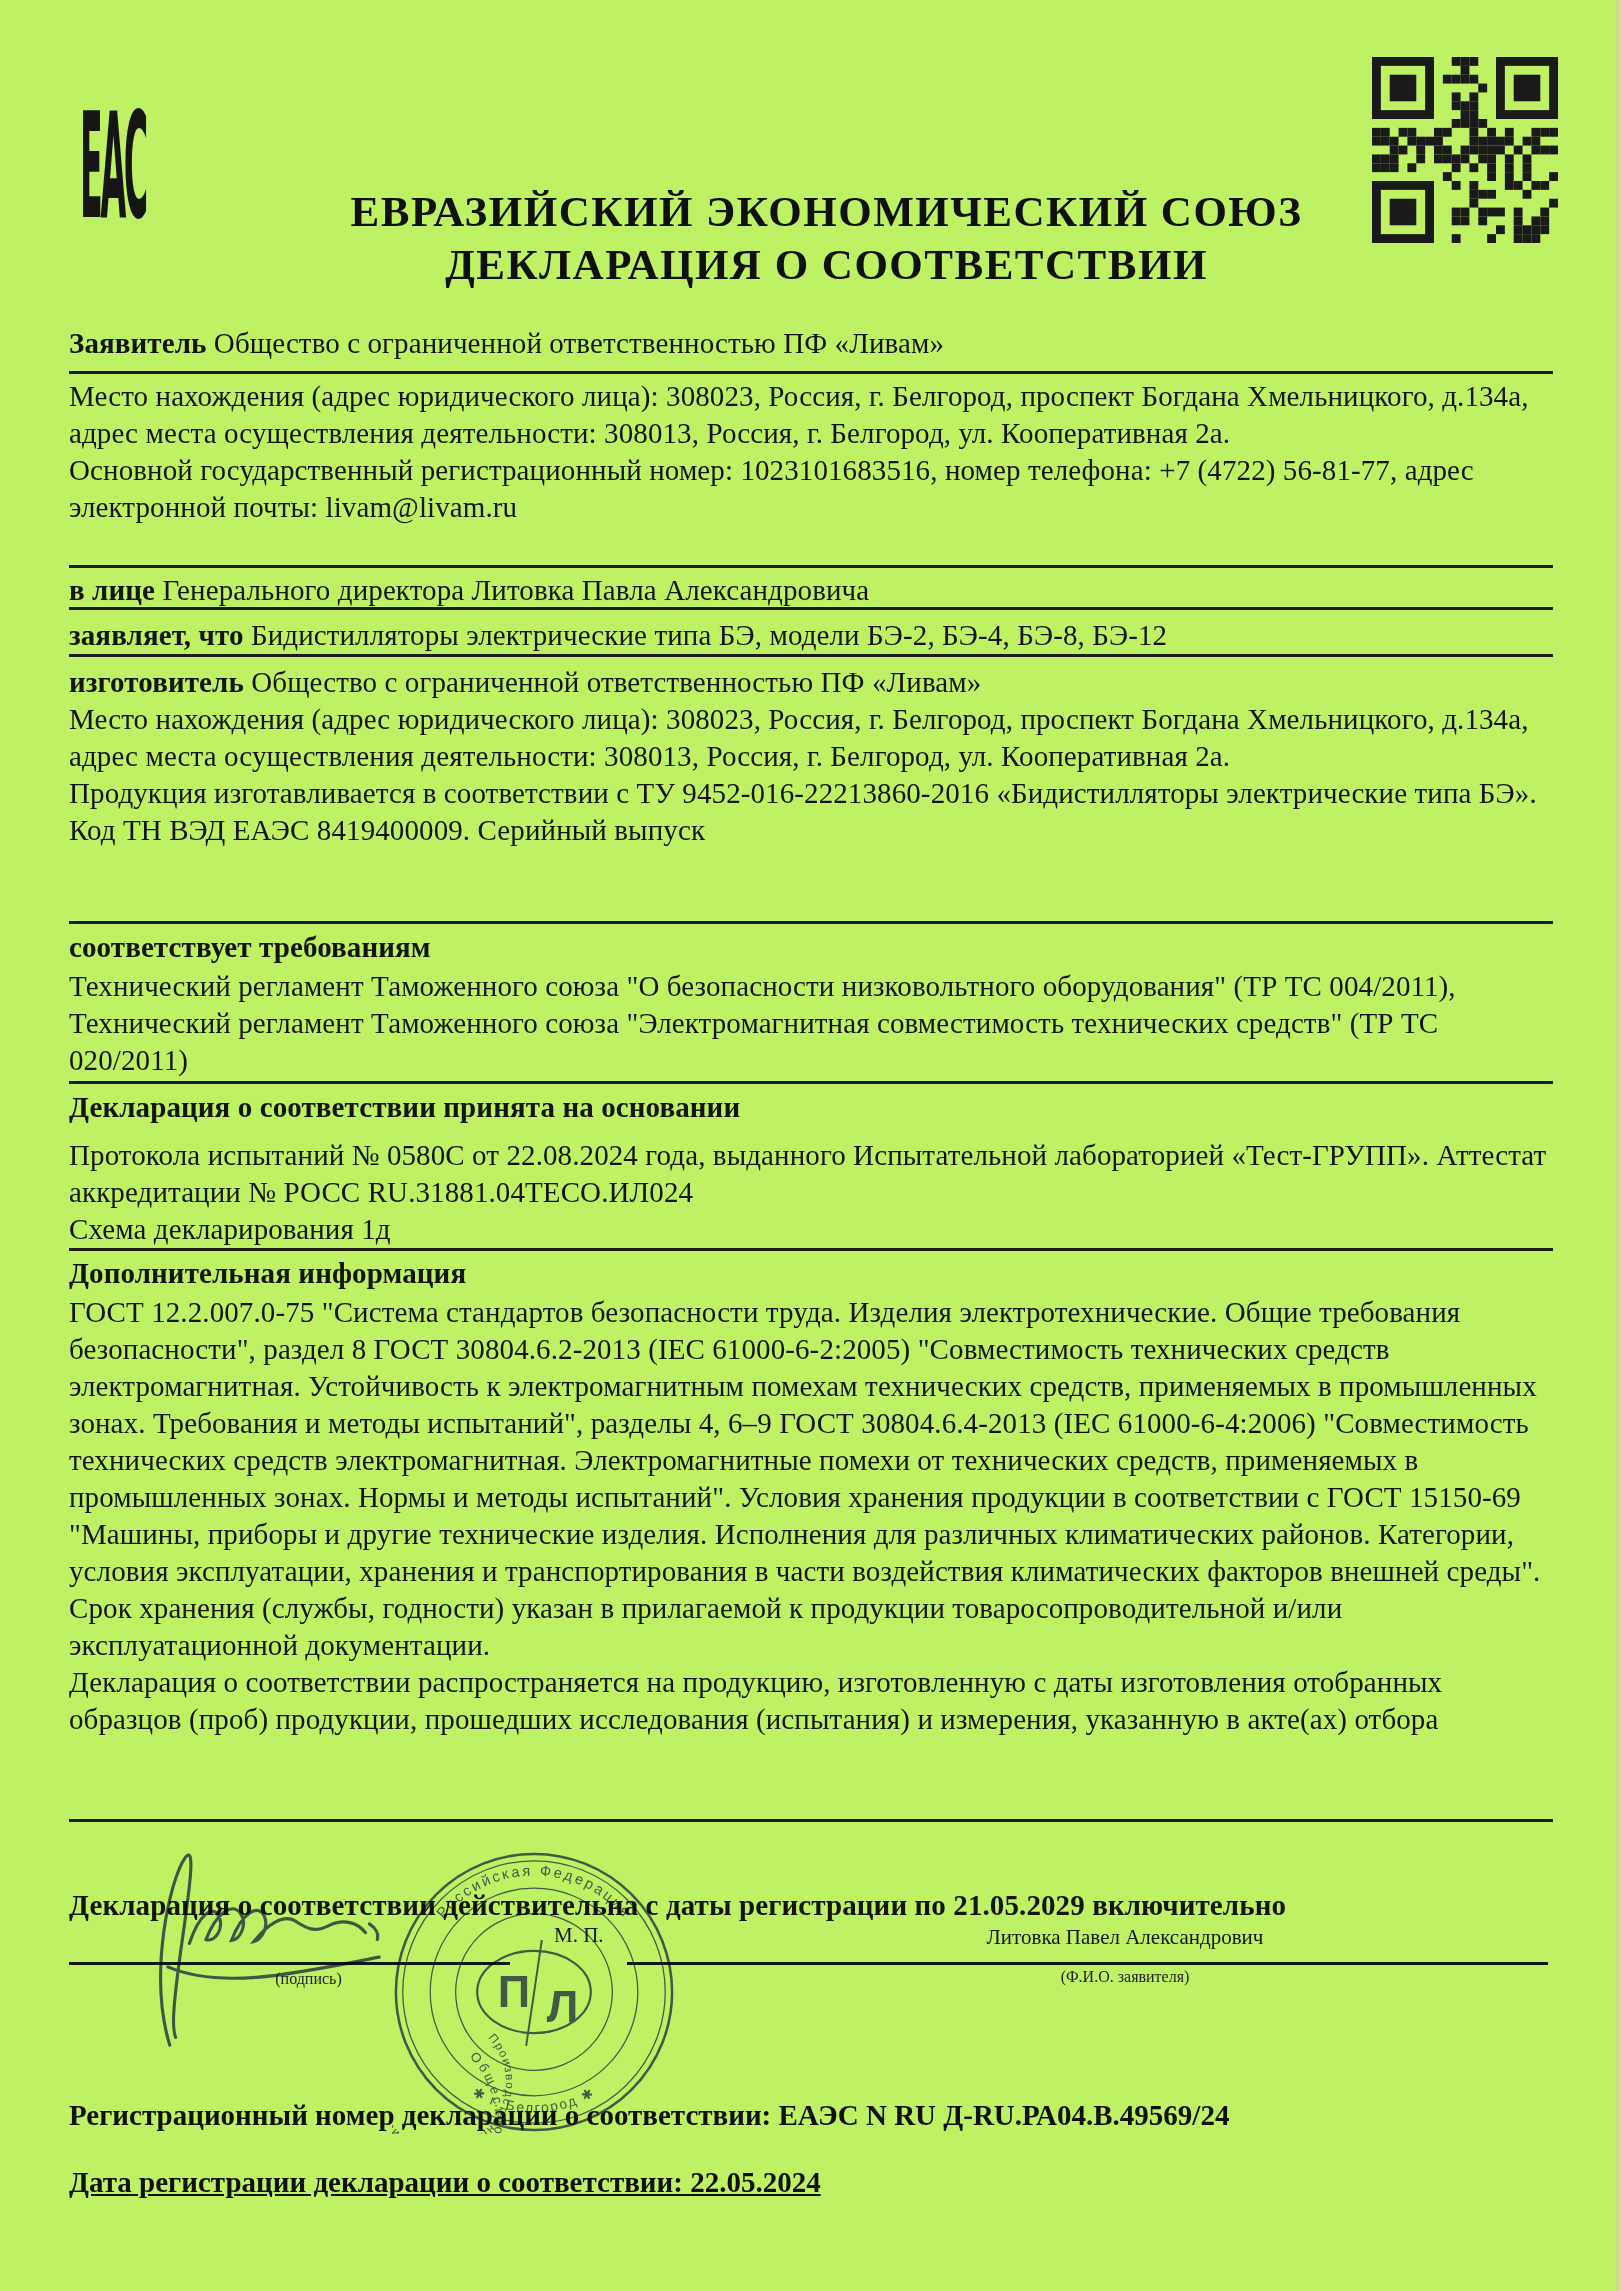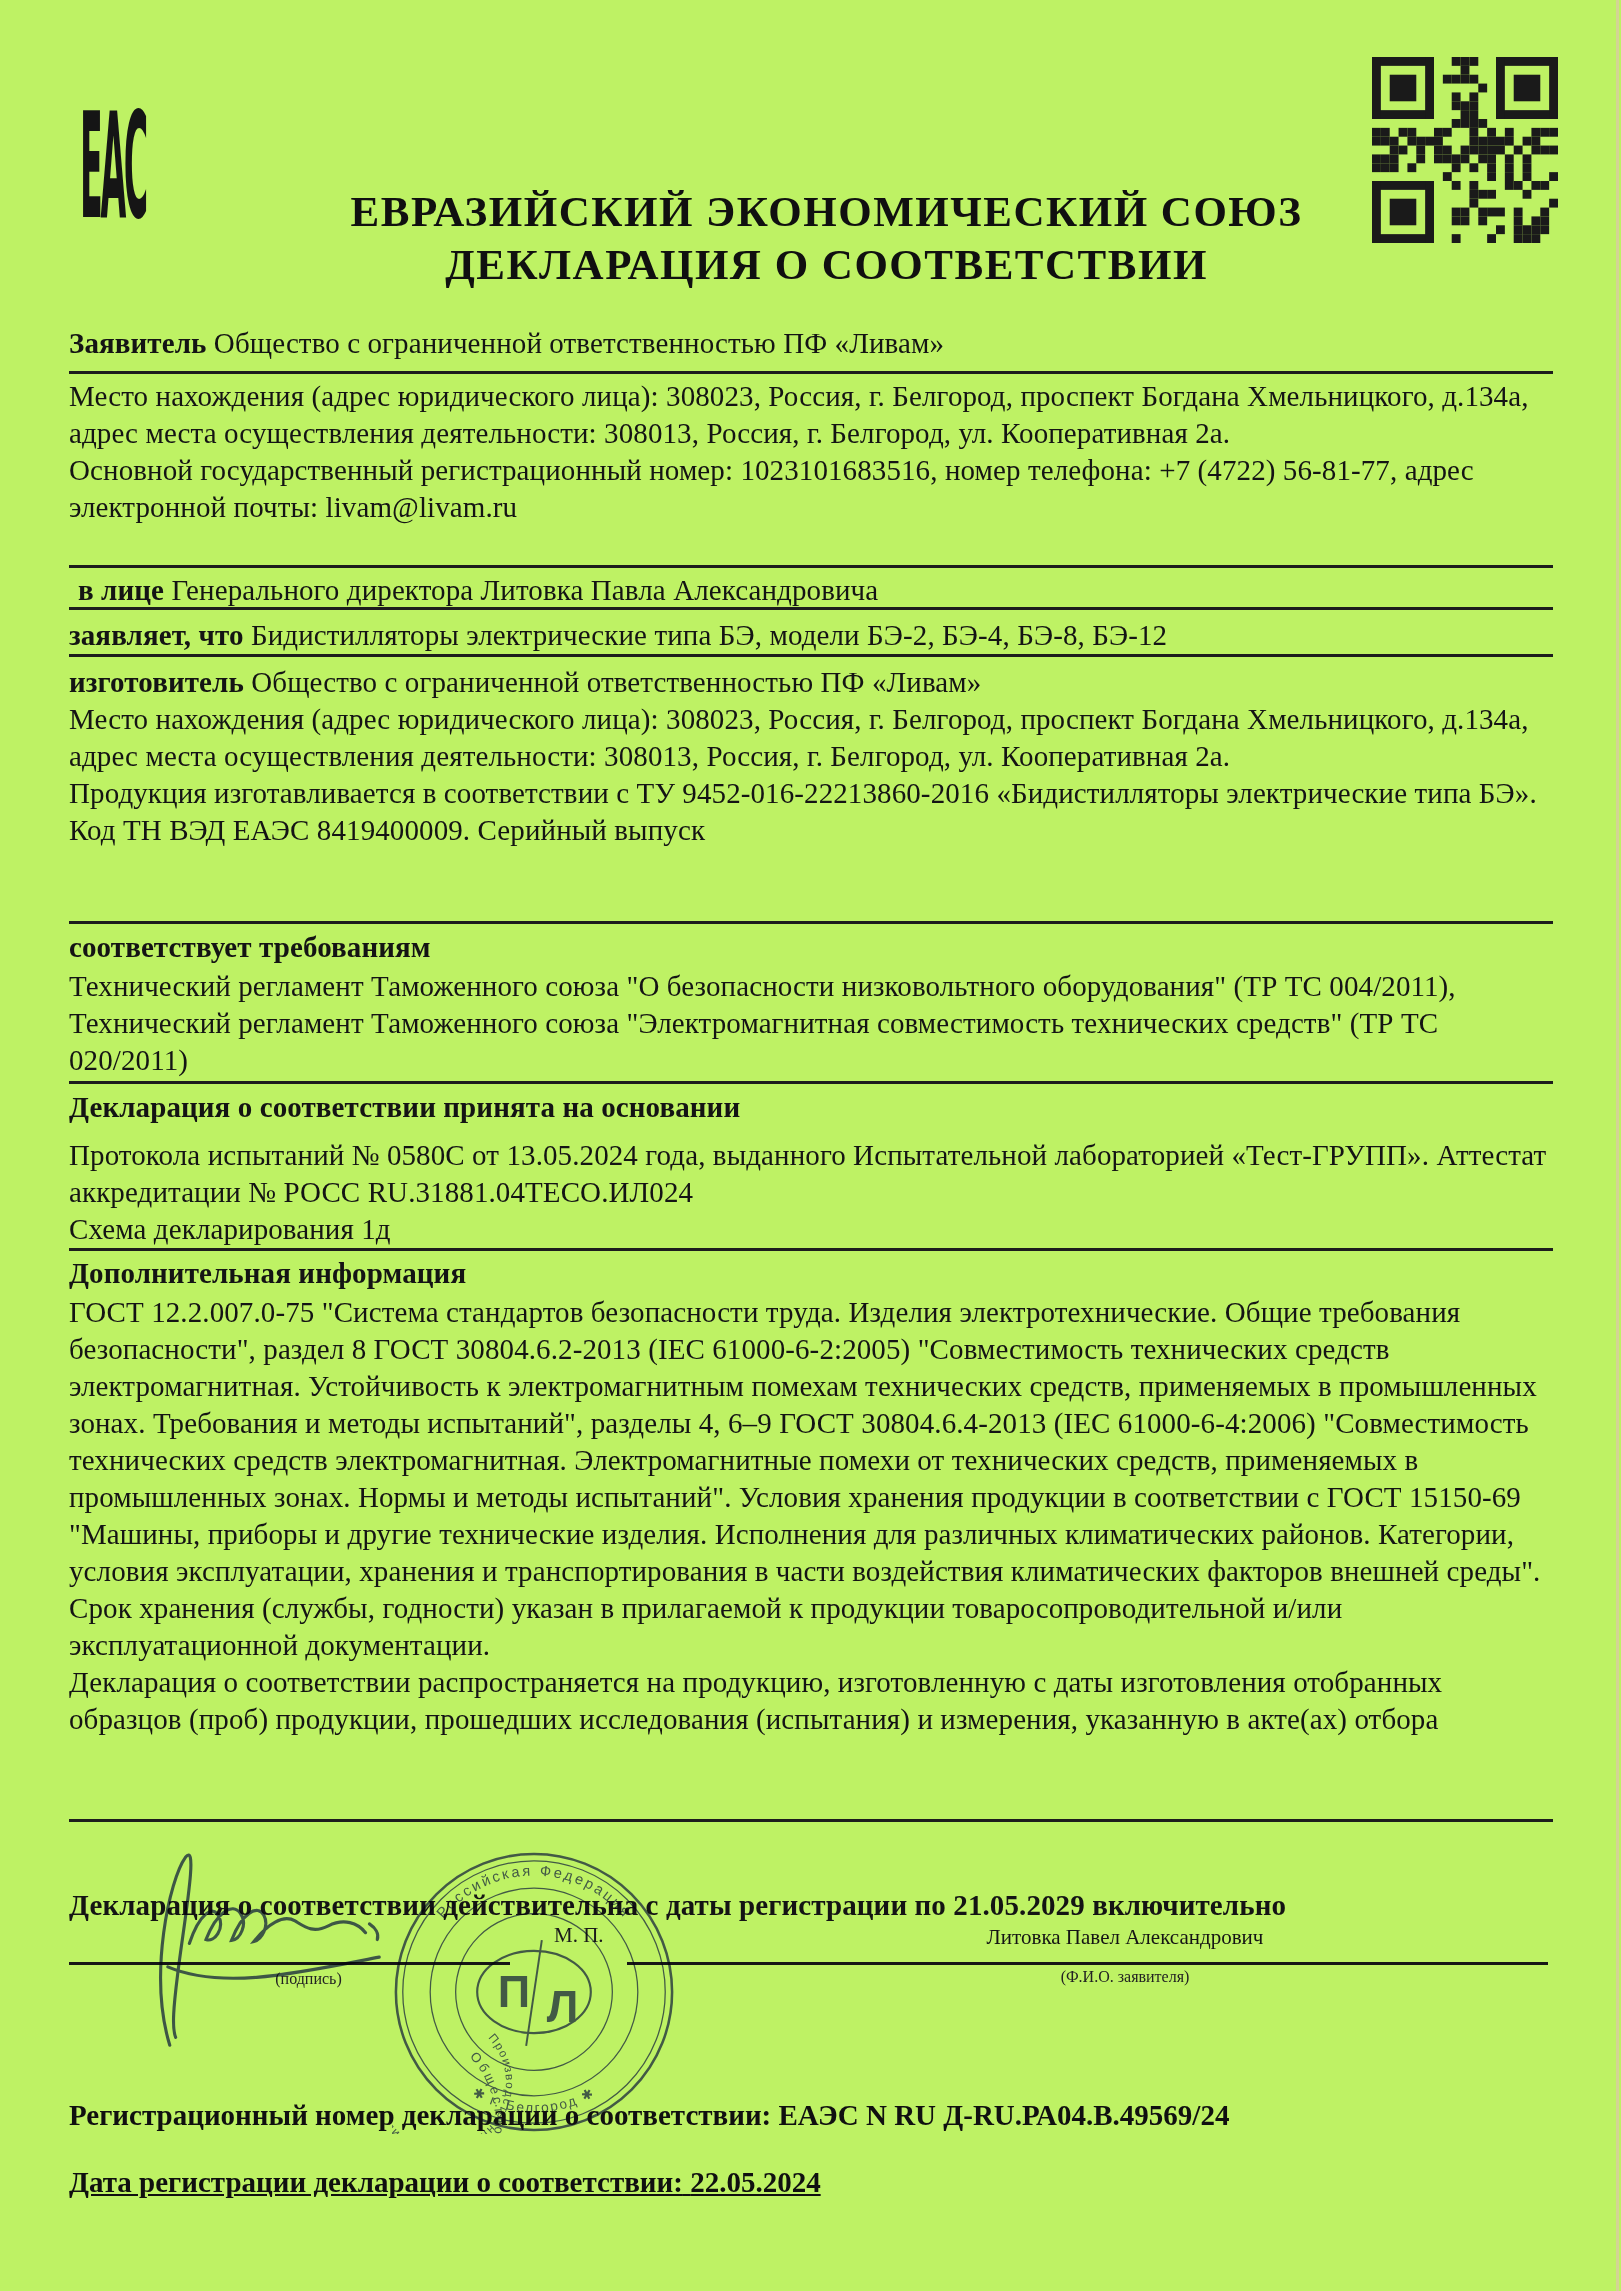--- a/index.html
+++ b/index.html
@@ -195,41 +195,41 @@
 
   <p class="p" style="top:325px;"><b>Заявитель</b> <span>Общество с ограниченной ответственностью ПФ «Ливам»</span></p>
   <div class="rule" style="top:371px;"></div>
 
   <div class="p" style="top:378px;">
     <p>Место нахождения (адрес юридического лица): 308023, Россия, г. Белгород, проспект Богдана Хмельницкого, д.134а, адрес места осуществления деятельности: 308013, Россия, г. Белгород, ул. Кооперативная 2а.</p>
     <p>Основной государственный регистрационный номер: 1023101683516, номер телефона: +7 (4722) 56-81-77, адрес электронной почты: livam@livam.ru</p>
   </div>
   <div class="rule" style="top:565px;"></div>
 
-  <p class="p" style="top:572px;margin-left:9px;"><b>в лице</b> <span>Генерального директора Литовка Павла Александровича</span></p>
+  <p class="p" style="top:572px;"><b>в лице</b> <span>Генерального директора Литовка Павла Александровича</span></p>
   <div class="rule" style="top:607px;"></div>
 
   <p class="p" style="top:617px;"><b>заявляет, что</b> <span>Бидистилляторы электрические типа БЭ, модели БЭ-2, БЭ-4, БЭ-8, БЭ-12</span></p>
   <div class="rule" style="top:654px;"></div>
 
   <div class="p" style="top:664px;">
     <p><b>изготовитель</b> <span>Общество с ограниченной ответственностью ПФ «Ливам»</span></p>
     <p>Место нахождения (адрес юридического лица): 308023, Россия, г. Белгород, проспект Богдана Хмельницкого, д.134а, адрес места осуществления деятельности: 308013, Россия, г. Белгород, ул. Кооперативная 2а.</p>
     <p>Продукция изготавливается в соответствии с ТУ 9452-016-22213860-2016 «Бидистилляторы электрические типа БЭ».</p>
     <p>Код ТН ВЭД ЕАЭС 8419400009. Серийный выпуск</p>
   </div>
   <div class="rule" style="top:921px;"></div>
 
   <p class="p b" style="top:929px;">соответствует требованиям</p>
   <p class="p" style="top:968px;">Технический регламент Таможенного союза "О безопасности низковольтного оборудования" (ТР ТС 004/2011), Технический регламент Таможенного союза "Электромагнитная совместимость технических средств" (ТР ТС 020/2011)</p>
   <div class="rule" style="top:1081px;"></div>
 
   <p class="p b" style="top:1089px;">Декларация о соответствии принята на основании</p>
   <div class="p" style="top:1137px;">
-    <p>Протокола испытаний № 0580С от 13.05.2024 года, выданного Испытательной лабораторией «Тест-ГРУПП». Аттестат аккредитации № РОСС RU.31881.04ТЕСО.ИЛ024</p>
+    <p>Протокола испытаний № 0580С от 22.08.2024 года, выданного Испытательной лабораторией «Тест-ГРУПП». Аттестат аккредитации № РОСС RU.31881.04ТЕСО.ИЛ024</p>
     <p>Схема декларирования 1д</p>
   </div>
   <div class="rule" style="top:1248px;"></div>
 
   <p class="p b" style="top:1255px;">Дополнительная информация</p>
   <div class="p" style="top:1294px;">
     <p>ГОСТ 12.2.007.0-75 "Система стандартов безопасности труда. Изделия электротехнические. Общие требования безопасности", раздел 8 ГОСТ 30804.6.2-2013 (IEC 61000-6-2:2005) "Совместимость технических средств электромагнитная. Устойчивость к электромагнитным помехам технических средств, применяемых в промышленных зонах. Требования и методы испытаний", разделы 4, 6–9 ГОСТ 30804.6.4-2013 (IEC 61000-6-4:2006) "Совместимость технических средств электромагнитная. Электромагнитные помехи от технических средств, применяемых в промышленных зонах. Нормы и методы испытаний". Условия хранения продукции в соответствии с ГОСТ 15150-69 "Машины, приборы и другие технические изделия. Исполнения для различных климатических районов. Категории, условия эксплуатации, хранения и транспортирования в части воздействия климатических факторов внешней среды". Срок хранения (службы, годности) указан в прилагаемой к продукции товаросопроводительной и/или эксплуатационной документации.</p>
     <p>Декларация о соответствии распространяется на продукцию, изготовленную с даты изготовления отобранных образцов (проб) продукции, прошедших исследования (испытания) и измерения, указанную в акте(ах) отбора</p>
   </div>
   <div class="rule" style="top:1819px;"></div>

